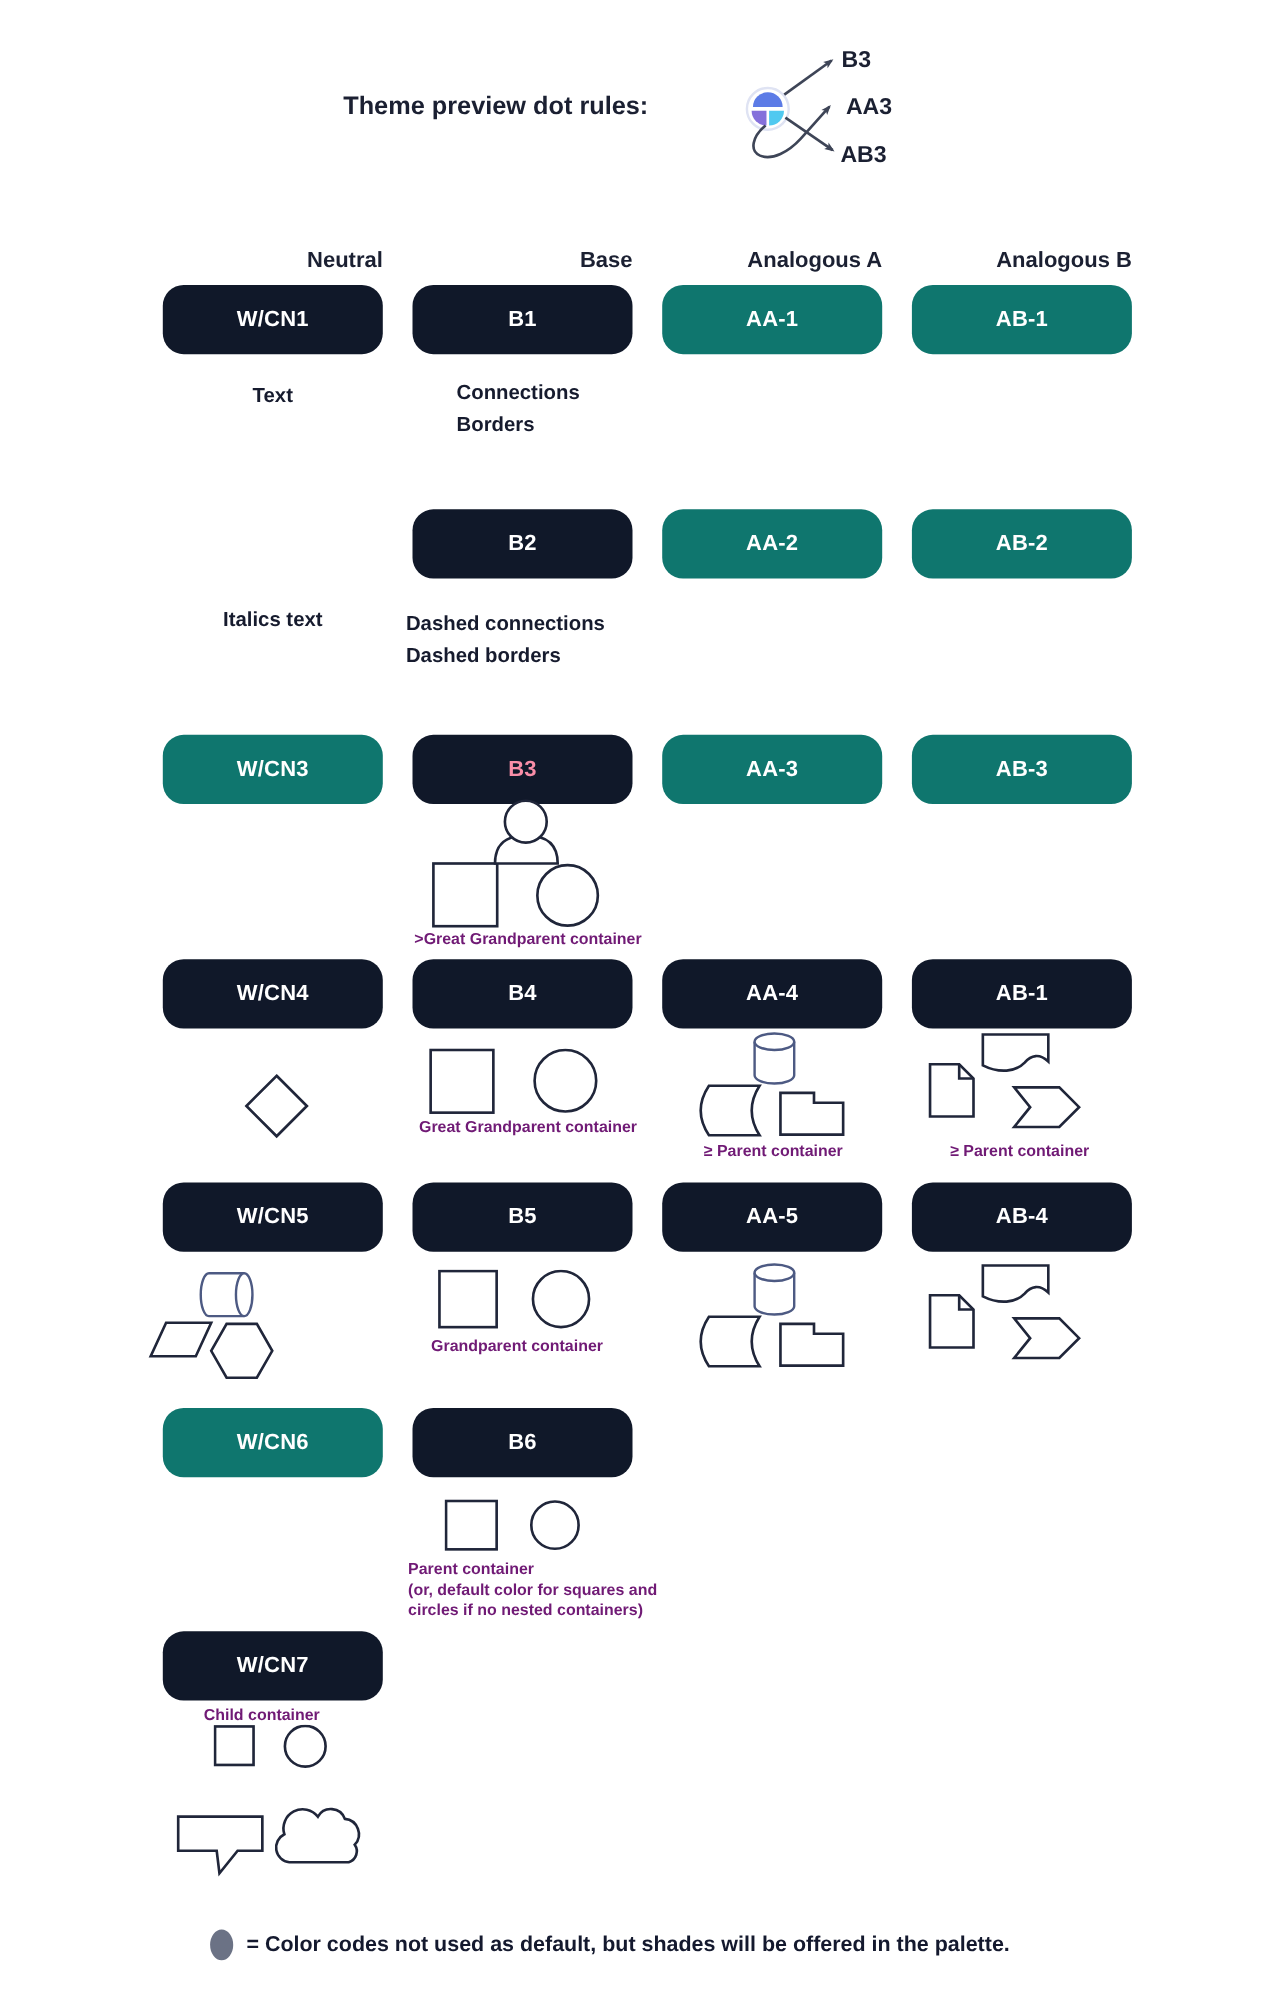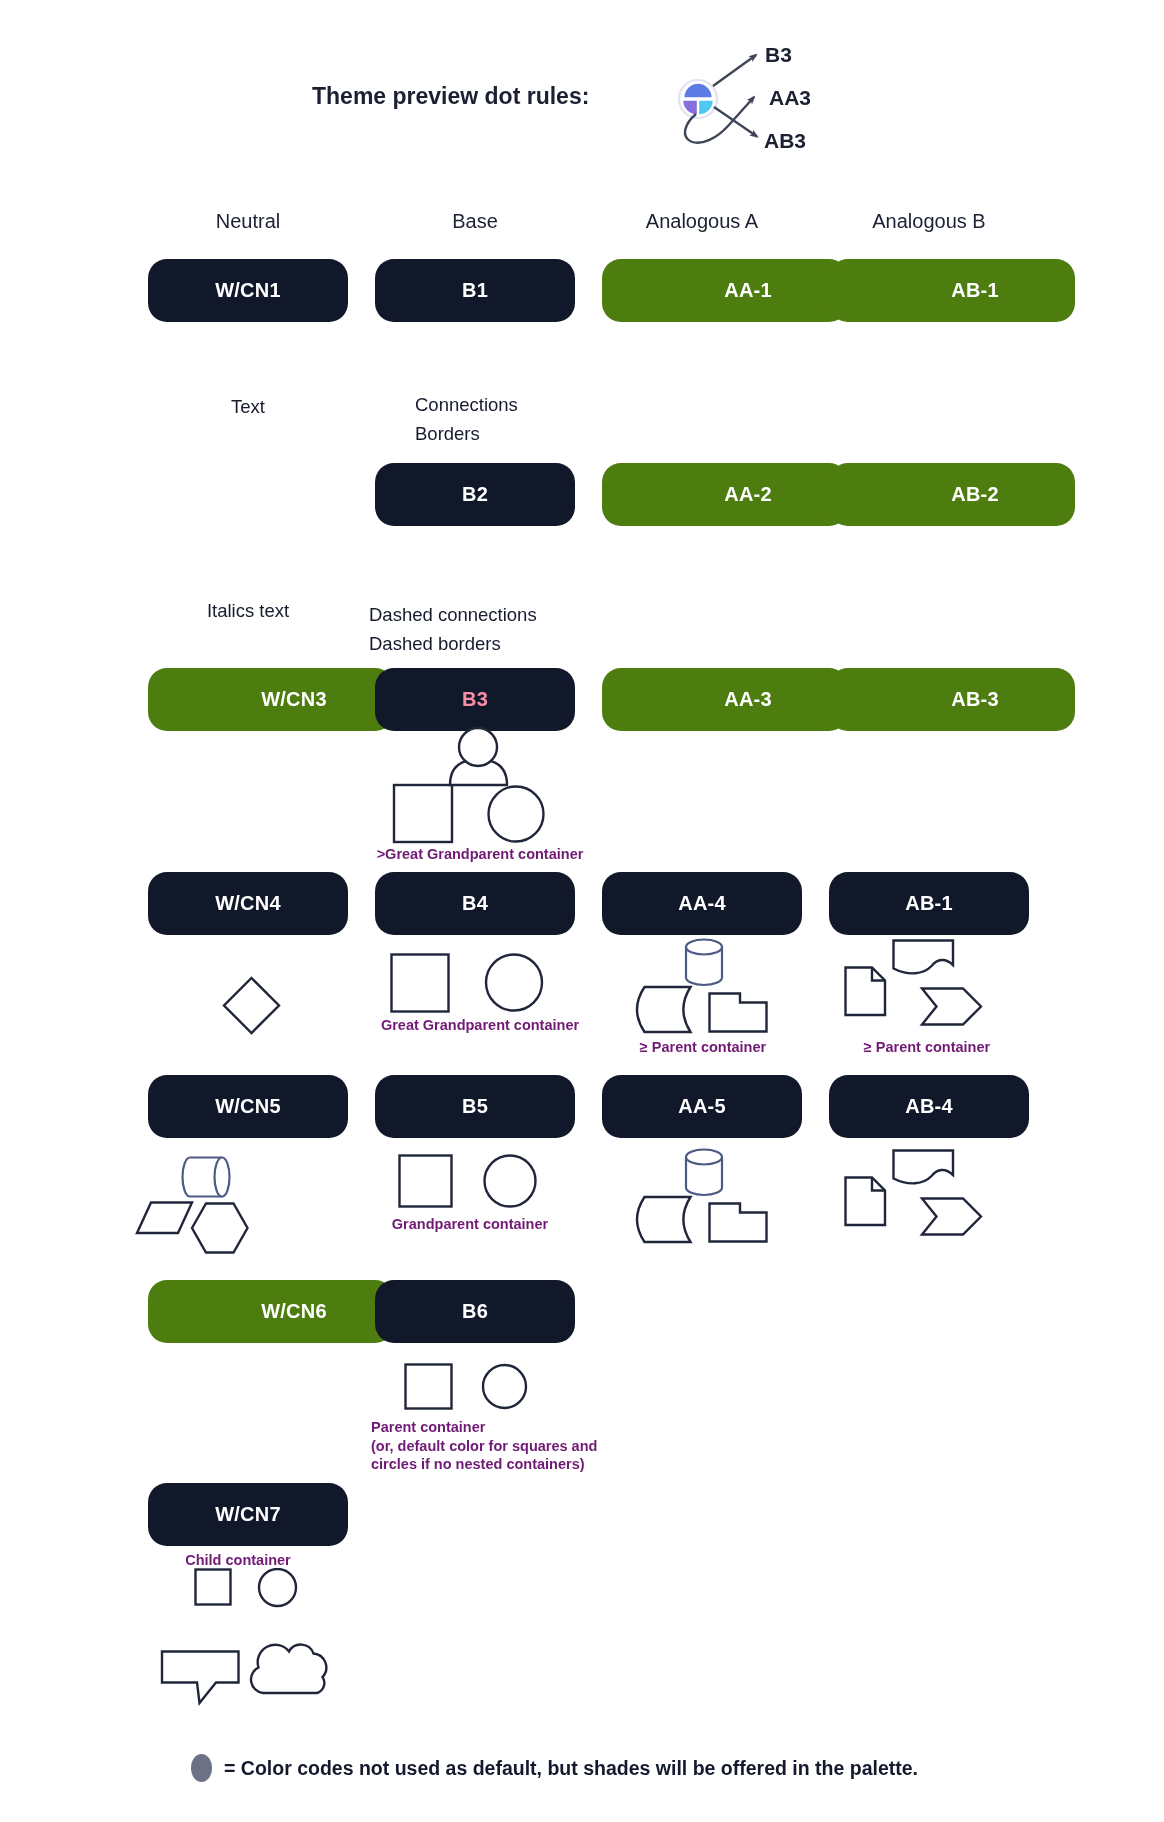--- a/index.html
+++ b/index.html
@@ -2,32 +2,32 @@
 <html><head>
 <meta charset="utf-8">
 <style>
   html,body{margin:0;padding:0;background:#ffffff;}
   .canvas{
     position:relative;width:1164px;height:1822px;background:#ffffff;overflow:hidden;
     font-family:"Liberation Sans", sans-serif;color:#1b2032;
   }
   .title{position:absolute;left:312px;top:83px;font-size:23px;font-weight:600;color:#1b2032;}
   .dot-label{position:absolute;font-size:21px;font-weight:600;color:#1b2032;line-height:24px;}
-  .col-header{position:absolute;top:210px;width:200px;text-align:center;font-size:20px;font-weight:400;color:#1b2032;}
+  .col-header{position:absolute;top:226px;width:200px;text-align:right;font-size:20px;font-weight:700;color:#1b2032;}
   .pill{
     position:absolute;width:200px;height:63px;border-radius:19px;
     display:flex;align-items:center;justify-content:center;
     color:#ffffff;font-size:20px;font-weight:700;letter-spacing:.2px;
   }
   .pill.dark{background:#101829;}
-  .pill.gray{background:#4d7c0f;padding-left:46px;}
+  .pill.gray{background:#0f766e;}
   .pill.pink{color:#f98ea8;}
   .c0{left:148px}.c1{left:375px}.c2{left:602px}.c3{left:829px}
   .r0{top:259px}.r1{top:463px}.r2{top:668px}.r3{top:872px}.r4{top:1075px}.r5{top:1280px}.r6{top:1483px}
-  .cap-lg{position:absolute;font-size:18.5px;font-weight:400;color:#161b2e;line-height:29px;margin-top:48px;}
+  .cap-lg{position:absolute;font-size:18.5px;font-weight:700;color:#161b2e;line-height:29px;}
   .cap{position:absolute;font-size:14.5px;font-weight:700;color:#701a75;line-height:18.5px;}
   .center{text-align:center;}
   .shape{position:absolute;}
   .legend-dot{position:absolute;left:191px;top:1754px;width:21px;height:28px;border-radius:50%;background:#6b7285;}
   .legend-text{position:absolute;left:224px;top:1757px;font-size:19.5px;font-weight:700;color:#14192e;text-align:center;}
 </style>
 </head>
 <body>
 
 <div class="canvas">

